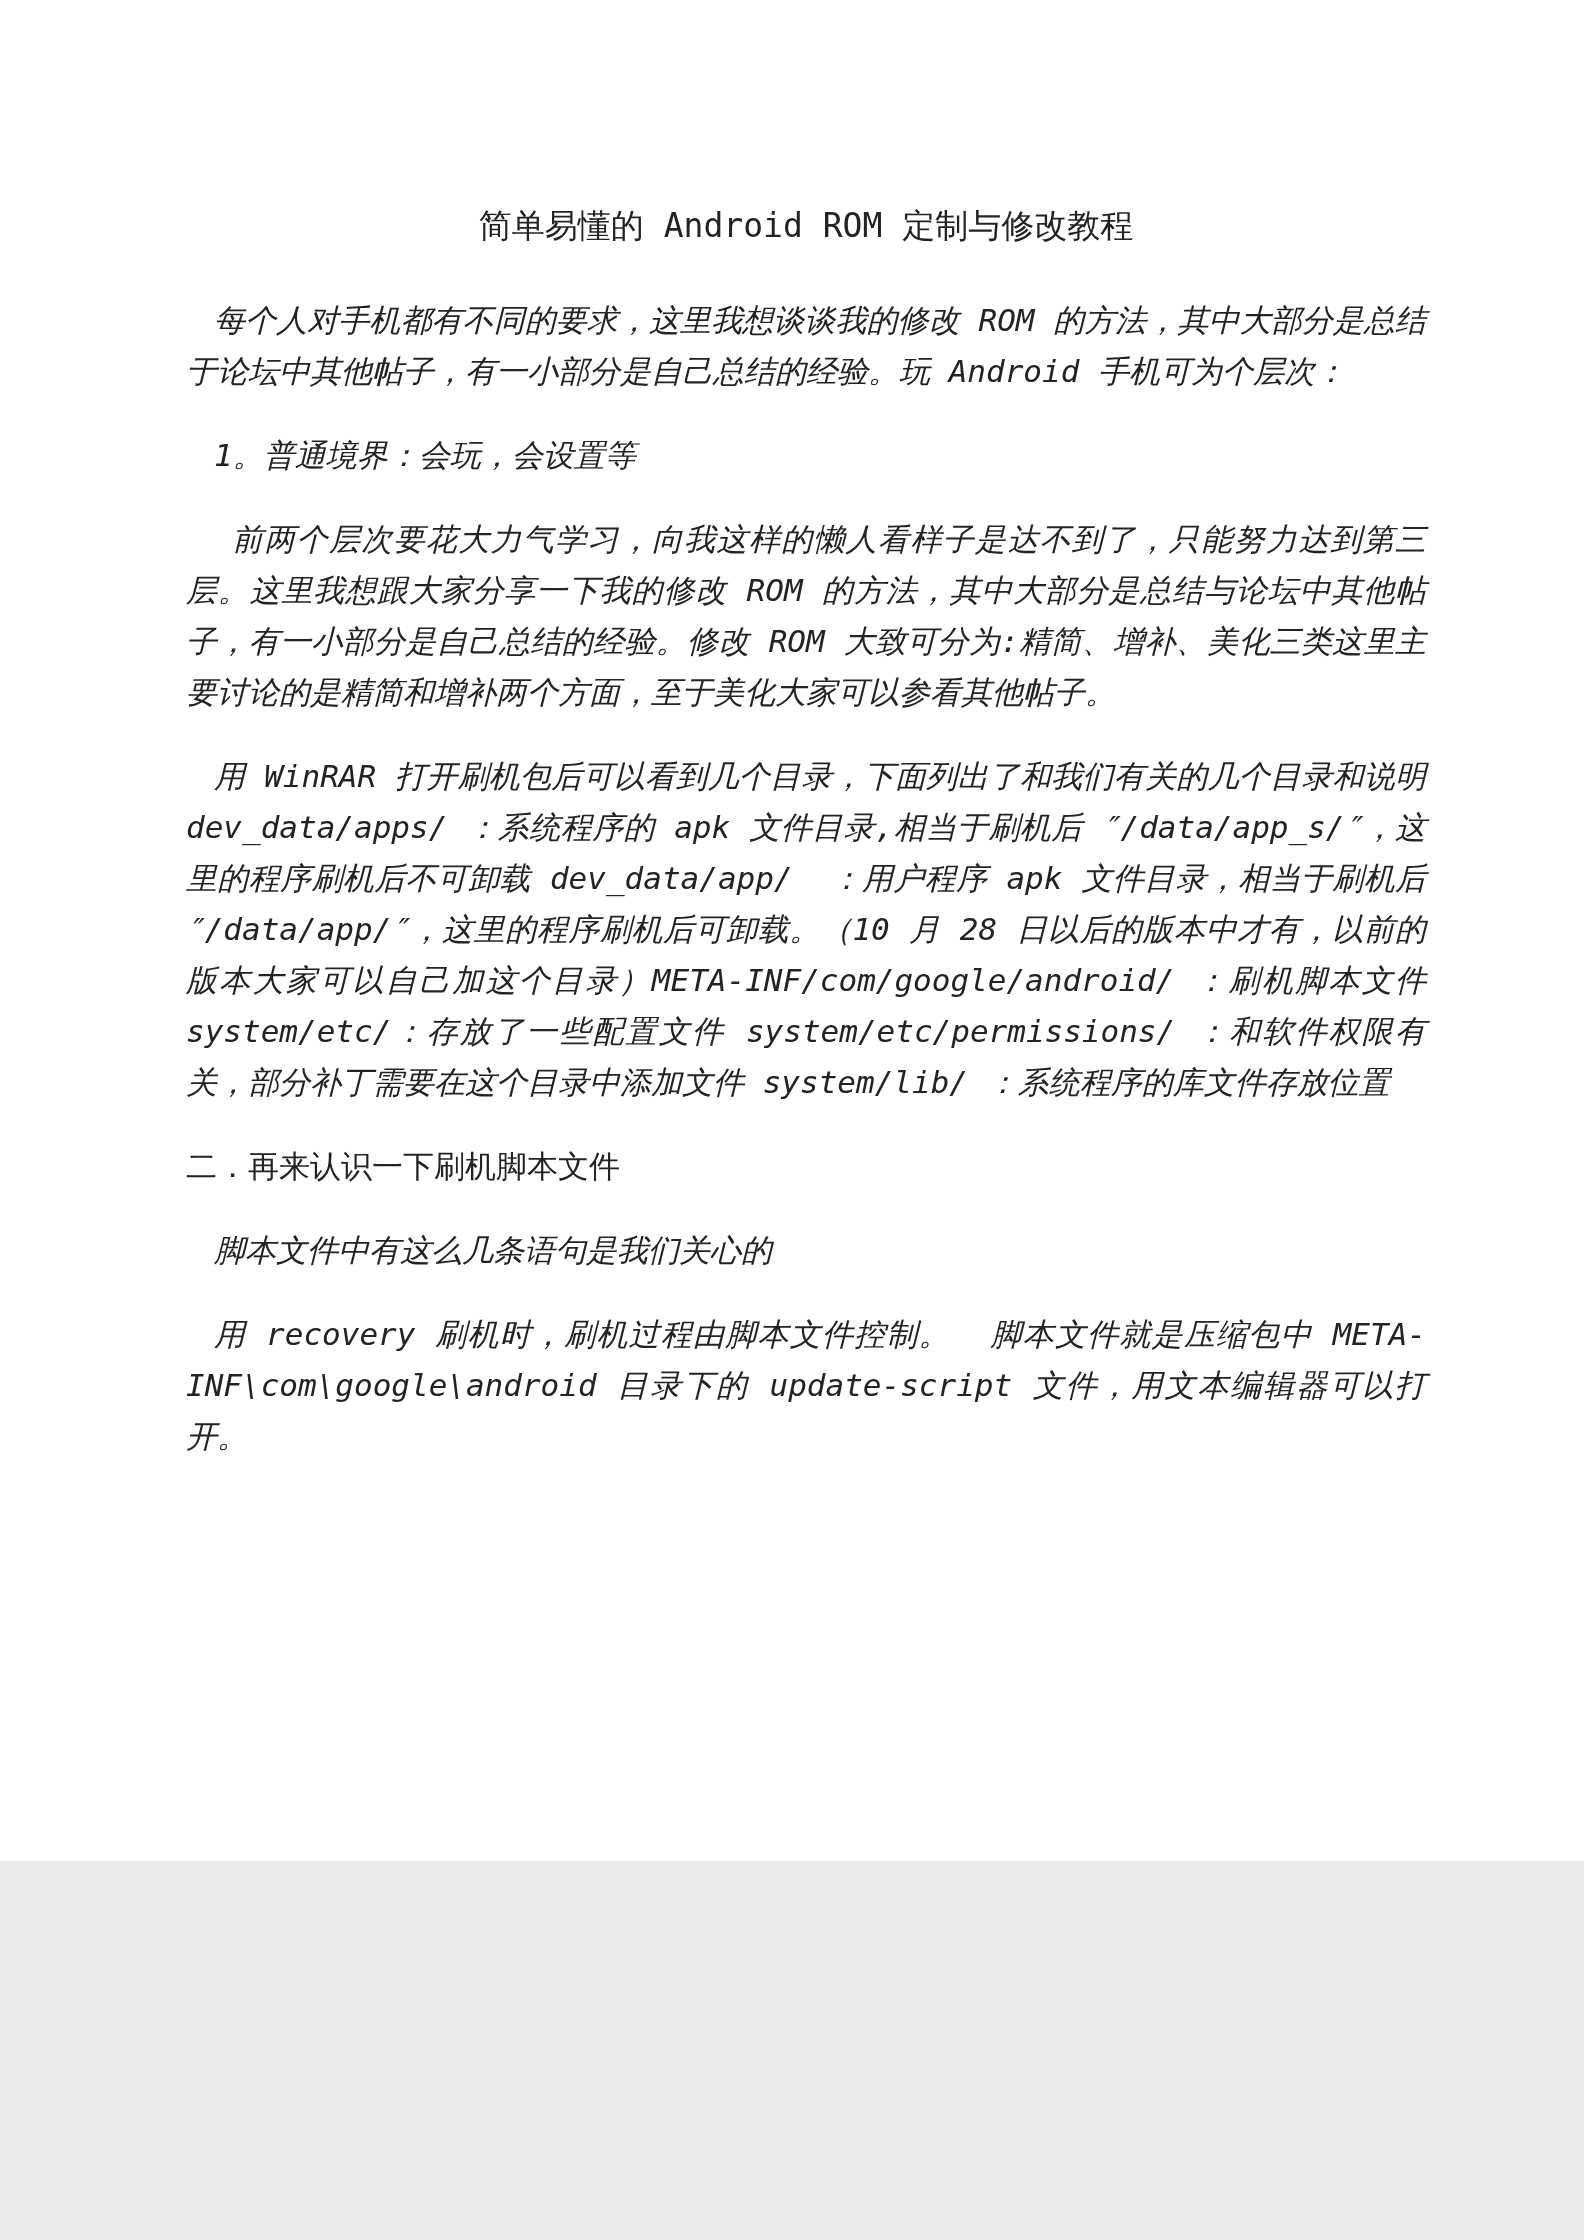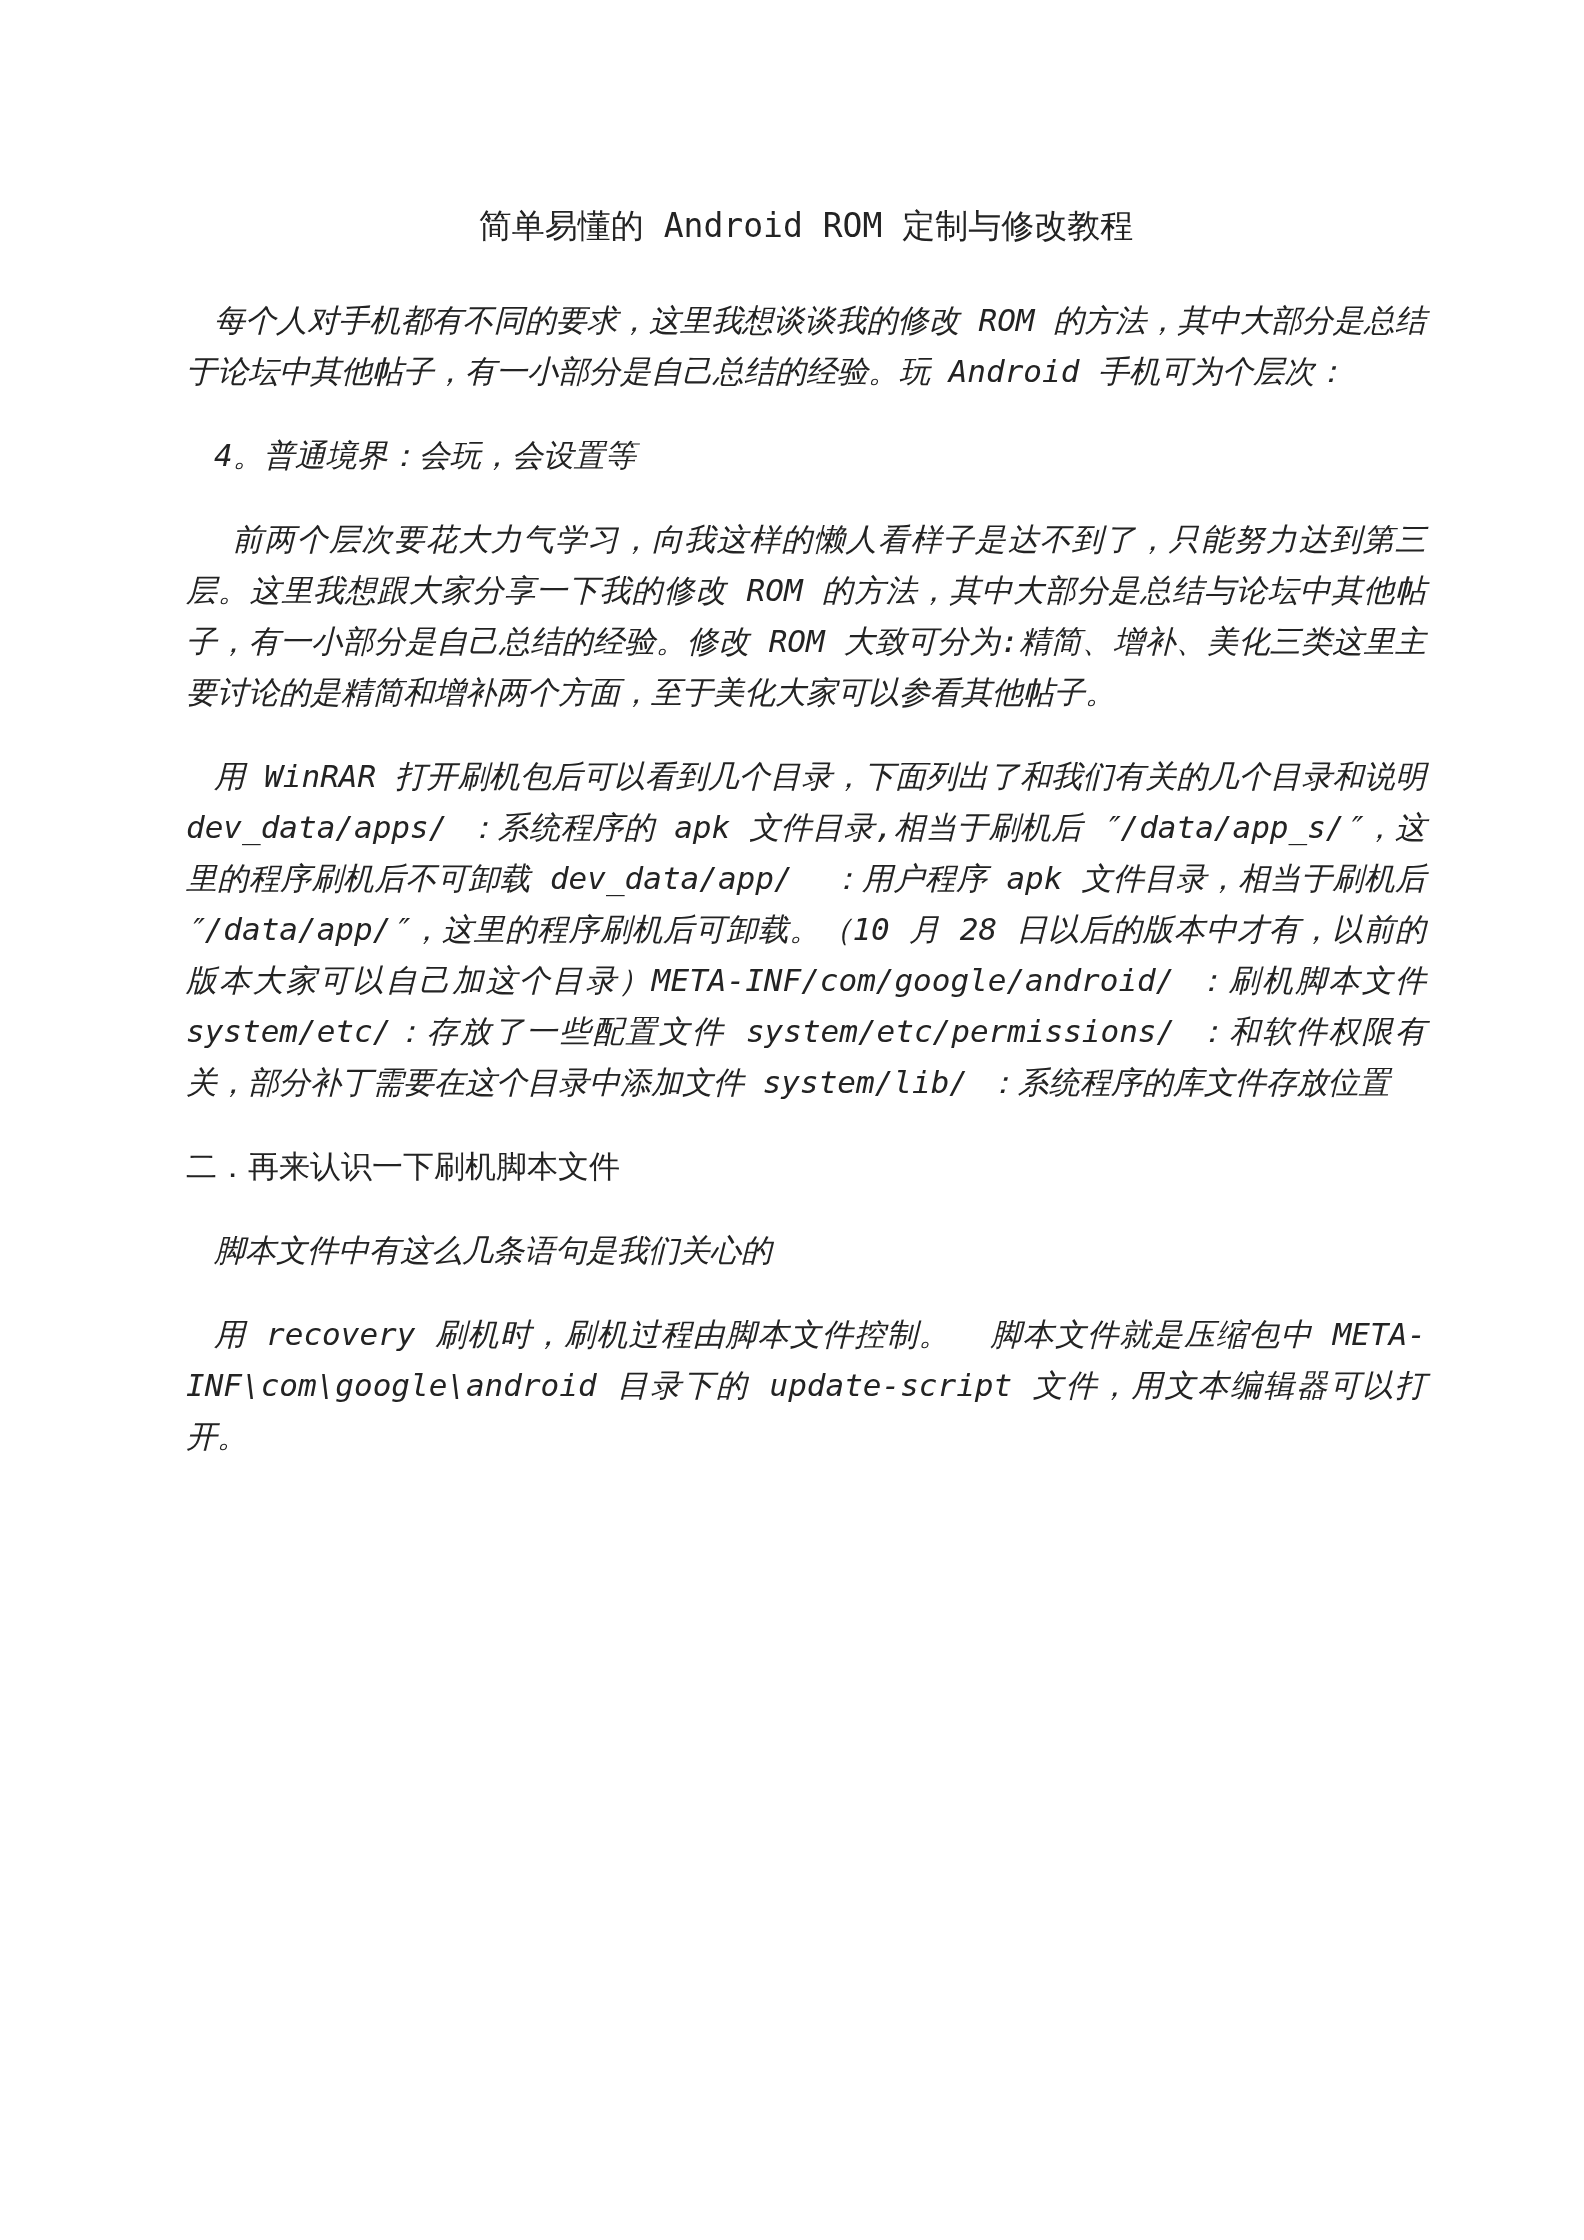--- a/index.html
+++ b/index.html
@@ -3,21 +3,21 @@
 <meta charset="utf-8">
 <style>
   html, body {
     margin: 0;
     padding: 0;
     background: #e9e9e9;
   }
   .page {
     position: relative;
     width: 1584px;
-    height: 2240px;
+    height: 1861px;
     margin: 0 auto;
     background: #ffffff;
     box-sizing: border-box;
     padding: 200px 158px 0 186px;
     color: #232323;
     font-family: "DejaVu Sans Mono", "DejaVu Sans", "Liberation Sans", monospace;
     font-size: 31px;
     line-height: 51px;
     overflow: hidden;
   }
@@ -47,21 +47,21 @@
 <body>
 
 <div class="page">
 
   <h1 class="doc-title">简单易懂的 Android ROM 定制与修改教程</h1>
 
   <div class="para indent-1">每个人对手机都有不同的要求，这里我想谈谈我的修改 ROM 的方法，其中大部分是总结于论坛中其他帖子，有一小部分是自己总结的经验。玩 Android 手机可为个层次：</div>
 
 
 
-  <div class="para indent-1">4。普通境界：会玩，会设置等</div>
+  <div class="para indent-1">1。普通境界：会玩，会设置等</div>
 
   <div class="para indent-2">前两个层次要花大力气学习，向我这样的懒人看样子是达不到了，只能努力达到第三层。这里我想跟大家分享一下我的修改 ROM 的方法，其中大部分是总结与论坛中其他帖子，有一小部分是自己总结的经验。修改 ROM 大致可分为:精简、增补、美化三类这里主要讨论的是精简和增补两个方面，至于美化大家可以参看其他帖子。</div>
 
 
   <div class="para indent-1">用 WinRAR 打开刷机包后可以看到几个目录，下面列出了和我们有关的几个目录和说明 dev_data/apps/ ：系统程序的 apk 文件目录,相当于刷机后 ″/data/app_s/″，这里的程序刷机后不可卸载 dev_data/app/  ：用户程序 apk 文件目录，相当于刷机后 ″/data/app/″，这里的程序刷机后可卸载。（10 月 28 日以后的版本中才有，以前的版本大家可以自己加这个目录）META-INF/com/google/android/ ：刷机脚本文件 system/etc/：存放了一些配置文件 system/etc/permissions/ ：和软件权限有关，部分补丁需要在这个目录中添加文件 system/lib/ ：系统程序的库文件存放位置</div>
 
   <div class="heading">二．再来认识一下刷机脚本文件</div>
 
   <div class="para indent-1">脚本文件中有这么几条语句是我们关心的</div>
 

